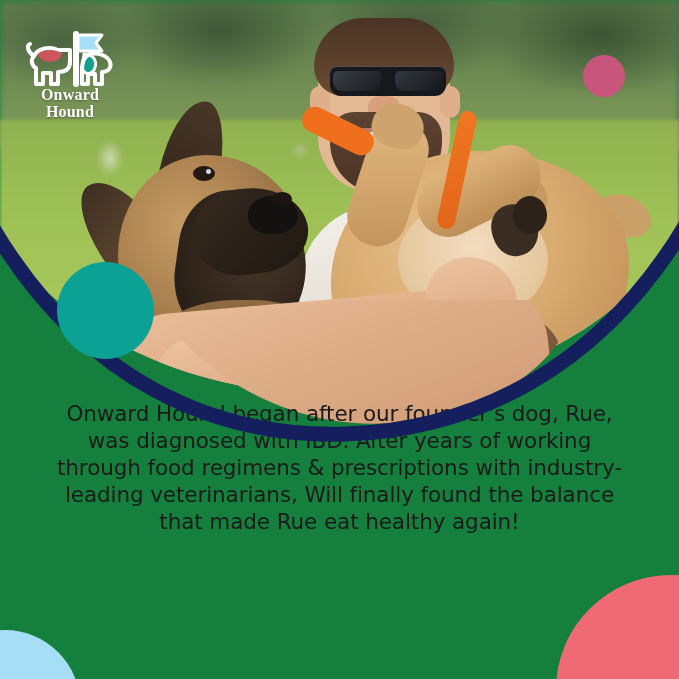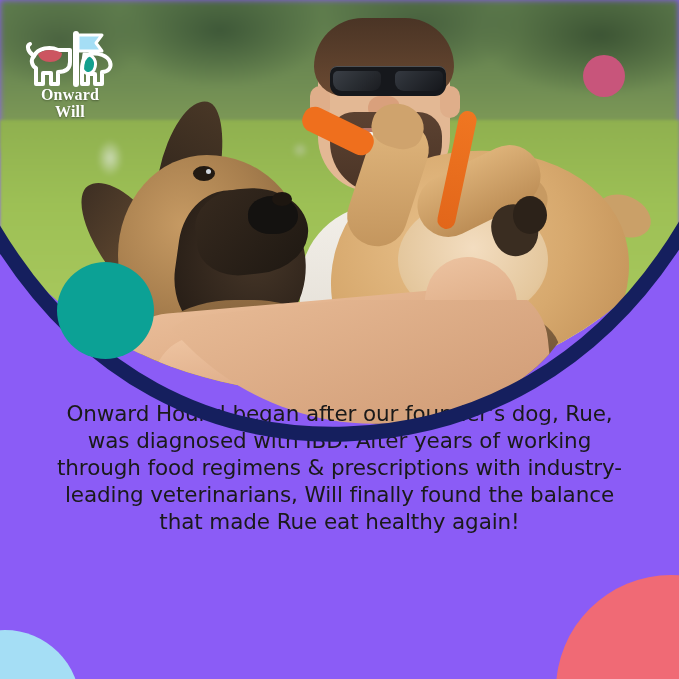--- a/index.html
+++ b/index.html
@@ -3,21 +3,21 @@
 <meta charset="utf-8">
 <style>
   * { margin:0; padding:0; box-sizing:border-box; }
   html,body { width:679px; height:679px; }
   body {
     font-family:"Liberation Sans", sans-serif;
     background:#ffffff;
     position:relative;
     overflow:hidden;
   }
-  .panel { position:absolute; inset:0; width:679px; height:679px; background:#8b5cf6; overflow:hidden; }
+  .panel { position:absolute; inset:0; width:679px; height:679px; background:#15803d; overflow:hidden; }
 
   
   .photo-area {
     position:absolute; left:0; top:0; width:679px; height:400px;
     overflow:hidden;
   }
   .photo-clip {
     position:absolute; left:0; top:0; width:679px; height:400px;
     clip-path: path("M0,0 L679,0 L679,238 C600,350 470,395 340,395 C210,395 79,350 0,238 Z");
   }
@@ -349,20 +349,20 @@
       <path d="M10,28 C14,20 26,18 34,22 L46,22 L46,34 C46,42 40,44 34,44 L34,56 L27,56 L27,45 L19,45 L19,56 L12,56 L12,40 C8,38 6,32 10,28 Z" fill="none" stroke="#fff" stroke-width="4" stroke-linejoin="round" stroke-linecap="round"></path>
       <path d="M14,26 C20,21 30,21 38,25 C38,31 32,34 26,34 C20,34 15,31 14,26 Z" fill="#CC5560"></path>
 
       <path d="M10,28 C4,24 2,18 6,16" stroke="#fff" stroke-width="4" fill="none" stroke-linecap="round"></path>
 
       <path d="M66,26 C74,24 84,28 86,34 C88,40 84,44 78,44 L78,56 L71,56 L71,46 L64,46 L64,56 L58,56 L58,42 C58,34 60,28 66,26 Z" fill="none" stroke="#fff" stroke-width="4" stroke-linejoin="round" stroke-linecap="round"></path>
     </svg>
   </div>
   <div class="logo-text">
     <div>Onward</div>
-    <div>Will</div>
+    <div>Hound</div>
   </div>
 
   <div class="copy">
     <p class="para-1">Onward Hound began after our founder's dog, Rue, was diagnosed with IBD. After years of working through food regimens &amp; prescriptions with industry-leading veterinarians, Will finally found the balance that made Rue eat healthy again!</p>
   </div>
 
 </div>
 
 </body></html>

